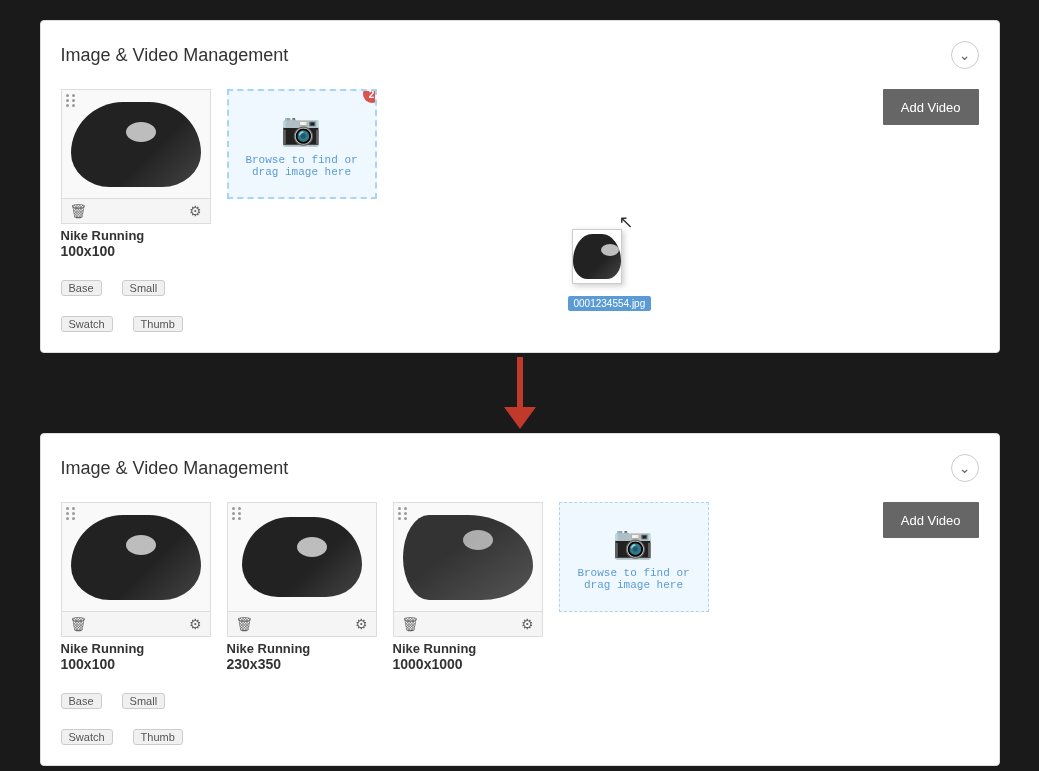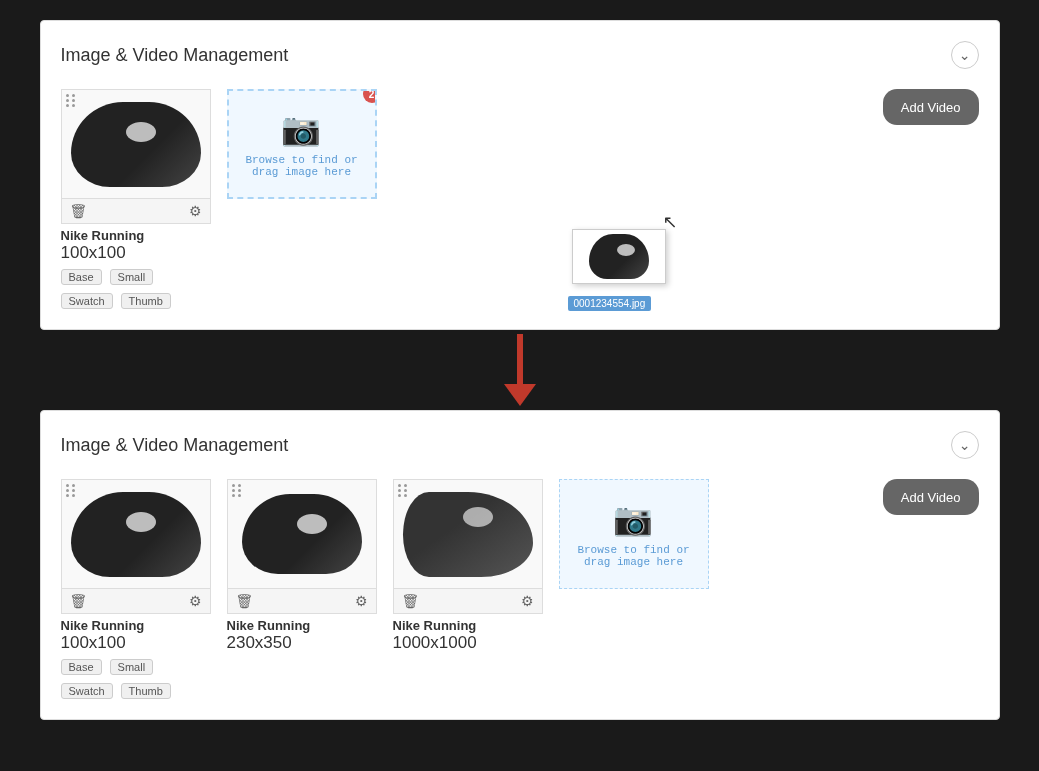--- a/index.html
+++ b/index.html
@@ -138,46 +138,47 @@
     }
 
     .image-name {
       font-size: 13px;
       color: #333;
       margin-top: 4px;
       font-weight: bold;
     }
 
     .image-size {
-      font-size: 17px;
+      font-size: 14px;
       color: #333;
+      font-weight: bold;
     }
 
     .tags {
       display: flex;
       flex-wrap: wrap;
-      gap: 8px;
-      margin-top: 6px;
+      gap: 20px;
+      margin-top: 21px;
     }
 
     .tag {
       background: #f0f0f0;
       border: 1px solid #ccc;
       border-radius: 3px;
       padding: 1px 7px;
       font-size: 11px;
       color: #555;
     }
 
     .add-video-btn {
       background: #666;
       color: #fff;
       border: none;
       padding: 8px 18px;
-      border-radius: 14px;
+      border-radius: 1px;
       cursor: pointer;
       font-size: 13px;
       margin-left: auto;
       height: 36px;
     }
 
     .camera-icon {
       font-size: 32px;
       color: #bbb;
     }
@@ -209,21 +210,21 @@
 
     
     .drag-preview-container {
       position: absolute;
       left: 345px;
       top: 140px;
       z-index: 10;
     }
 
     .drag-preview {
-      width: 94px;
+      width: 50px;
       height: 55px;
       background: #fff;
       border: 1px solid #ccc;
       box-shadow: 2px 2px 6px rgba(0,0,0,0.2);
       display: flex;
       align-items: center;
       justify-content: center;
       position: relative;
     }
 

